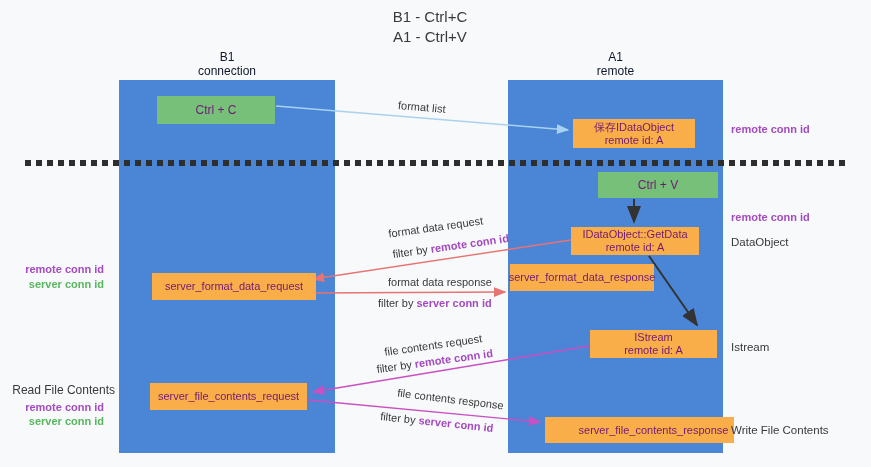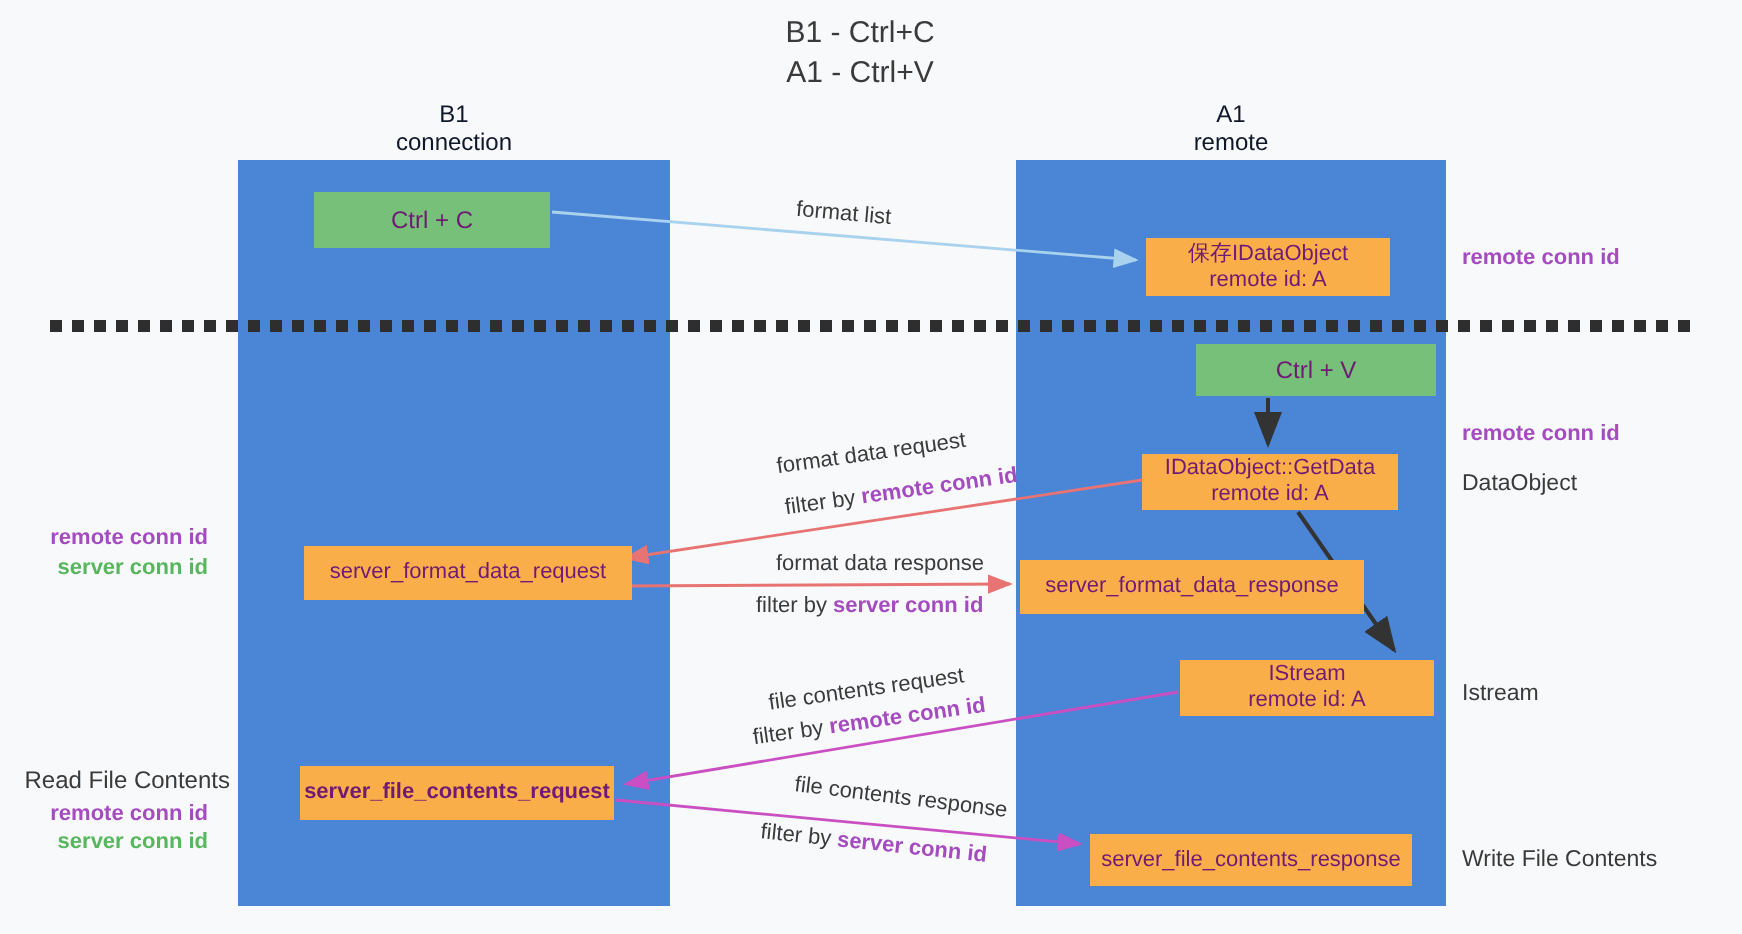--- a/index.html
+++ b/index.html
@@ -33,24 +33,24 @@
     white-space:nowrap;
   }
   .green  { background:#76c07a; font-size:12px; }
   .orange { background:#f9ae49; font-size:11px; line-height:13px; }
 
   #n-ctrlc   { left:157px; top:96px;  width:118px; height:28px; }
   #n-save    { left:573px; top:119px; width:122px; height:29px; }
   #n-ctrlv   { left:598px; top:172px; width:120px; height:26px; }
   #n-getdata { left:571px; top:227px; width:128px; height:28px; }
   #n-freq    { left:152px; top:273px; width:164px; height:27px; }
-  #n-fres    { left:510px; top:280px; width:172px; height:27px;text-align:center; }
+  #n-fres    { left:510px; top:264px; width:144px; height:27px;text-align:center; }
   #n-istream { left:590px; top:330px; width:127px; height:28px; }
-  #n-creq    { left:150px; top:383px; width:157px; height:27px;font-weight:bold; }
-  #n-cres    { left:545px; top:417px; width:161px; height:26px; }
+  #n-creq    { left:150px; top:383px; width:157px; height:27px; }
+  #n-cres    { left:545px; top:417px; width:161px; height:26px;padding-left:28px; }
 
   .slabel { position:absolute; font-size:11px; z-index:3; white-space:nowrap; }
   .purple { color:#a44bc0; font-weight:bold; }
   .greentext { color:#57b65e; font-weight:bold; }
   .dark { color:#3a3a3a; }
 
   #r-remote1    { left:731px; top:123px; }
   #r-remote2    { left:731px; top:211px; }
   #r-dataobject { left:731px; top:236px; font-size:11.5px; }
   #r-istream    { left:731px; top:341px; font-size:11.5px; }

